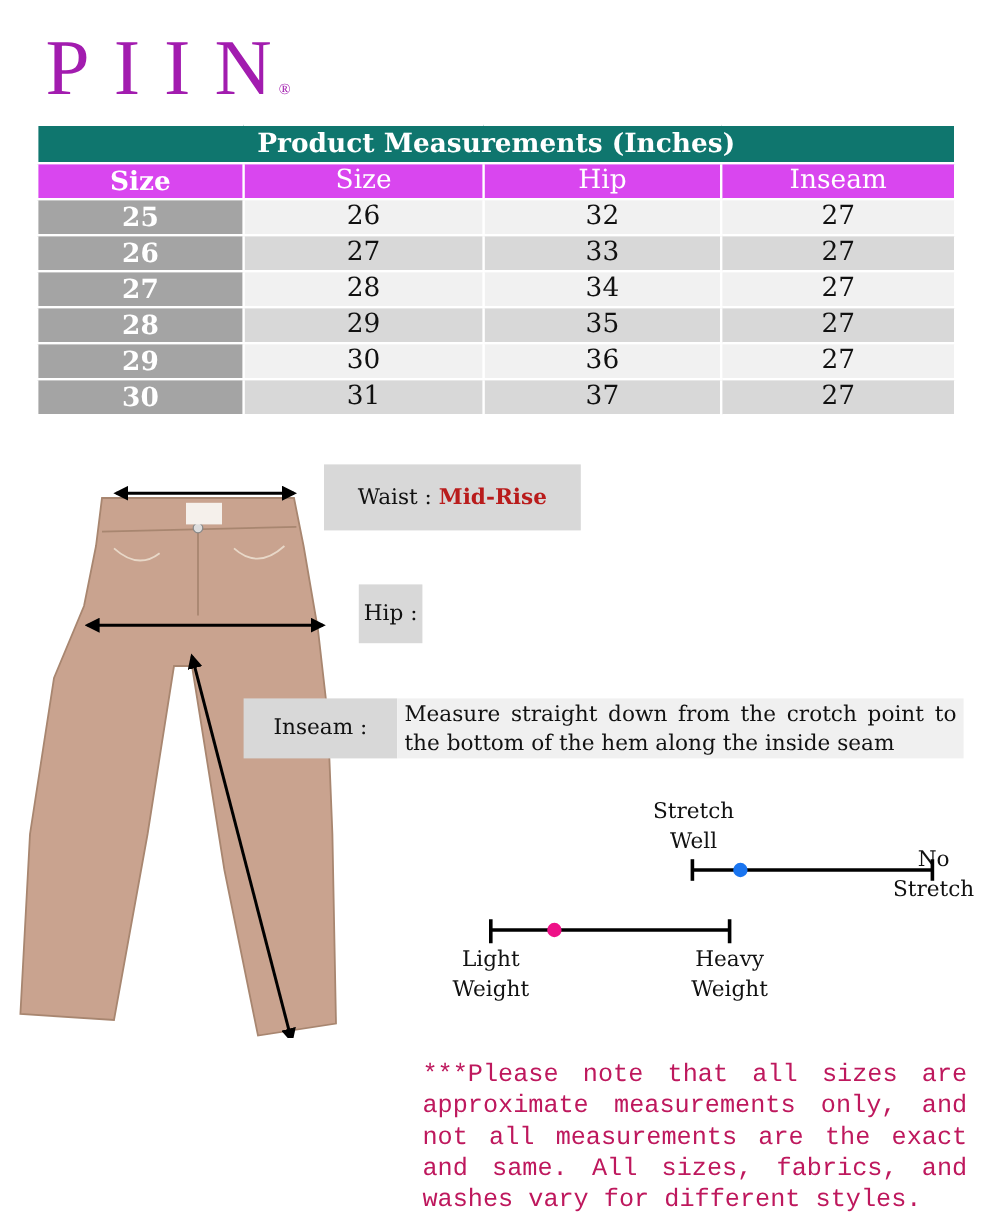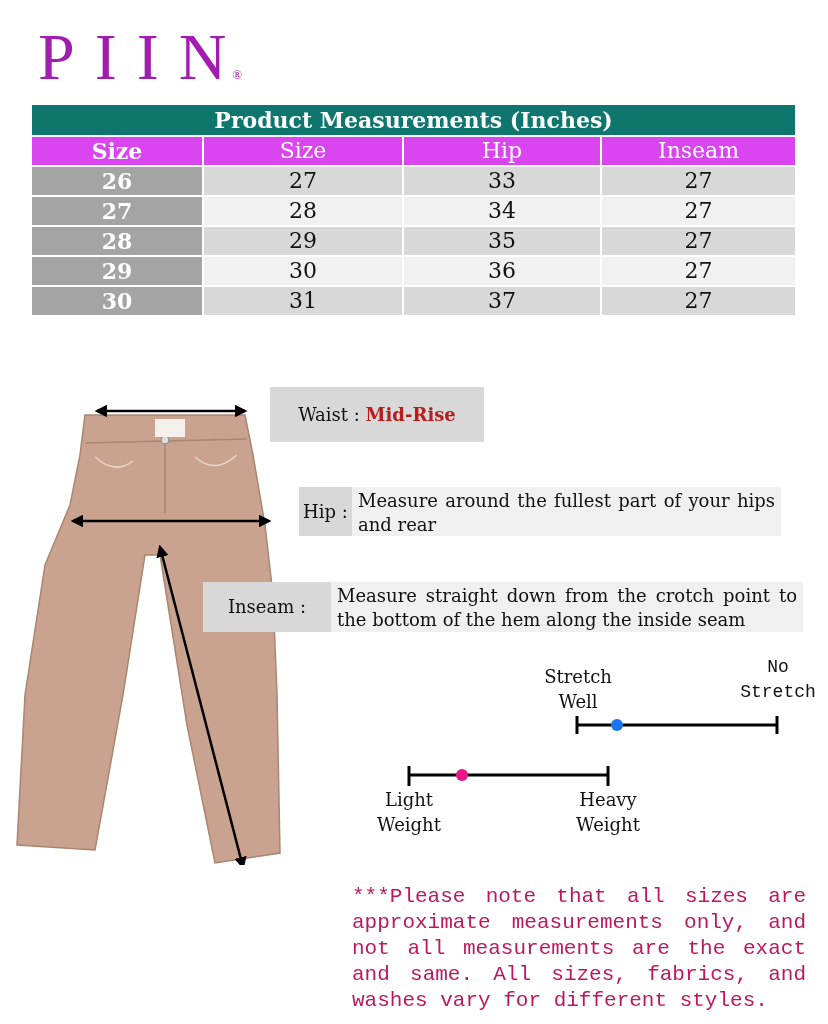--- a/index.html
+++ b/index.html
@@ -40,20 +40,26 @@
     </colgroup>
   <tbody>
       <tr>
         <th class="title" colspan="4">Product Measurements (Inches)</th>
       </tr>
   <tr>
     <th class="col size">Size</th>
     <th class="col">Size</th>
     <th class="col">Hip</th>
     <th class="col">Inseam</th>
+  </tr>
+  <tr class="odd">
+    <td class="size">25</td>
+    <td class="v">26</td>
+    <td class="v">32</td>
+    <td class="v">27</td>
   </tr>
   <tr class="even">
     <td class="size">26</td>
     <td class="v">27</td>
     <td class="v">33</td>
     <td class="v">27</td>
   </tr>
   <tr class="odd">
     <td class="size">27</td>
     <td class="v">28</td>
@@ -100,33 +106,32 @@
 </svg>
 
 <div class="mbox" style="left:270px;top:387px;width:512px;height:55px;">
   <div class="lbl" style="width:214px;">
     <span>Waist :</span>&nbsp;<span class="accent">Mid-Rise</span>
   </div>
 </div>
 
 <div class="mbox" style="left:299px;top:487px;width:482px;height:49px;">
   <div class="lbl" style="width:53px;">Hip :</div>
-  <div class="desc" style="flex:1;">Measure around the fullest part of your hips and rear</div>
 </div>
 
 <div class="mbox" style="left:203px;top:582px;width:600px;height:50px;">
   <div class="lbl" style="width:128px;">Inseam :</div>
   <div class="desc" style="flex:1;">Measure straight down from the crotch point to the bottom of the hem along the inside seam</div>
 </div>
 
 <div class="scale-label" style="left:528px;top:664px;width:100px;">
   <div>Stretch</div>
   <div>Well</div>
 </div>
-<div class="scale-label" style="left:728px;top:655px;width:100px;font-family:Liberation Mono, monospace;">
+<div class="scale-label" style="left:728px;top:704px;width:100px;">
   <div>No</div>
   <div>Stretch</div>
 </div>
 <svg style="position:absolute;left:570px;top:710px;" width="215" height="30">
   <line x1="7" y1="15" x2="207" y2="15" stroke="#000" stroke-width="3"></line>
   <line x1="7" y1="6" x2="7" y2="24" stroke="#000" stroke-width="3"></line>
   <line x1="207" y1="6" x2="207" y2="24" stroke="#000" stroke-width="3"></line>
   <circle cx="47" cy="15" r="6" fill="#1a75f0"></circle>
 </svg>
 

